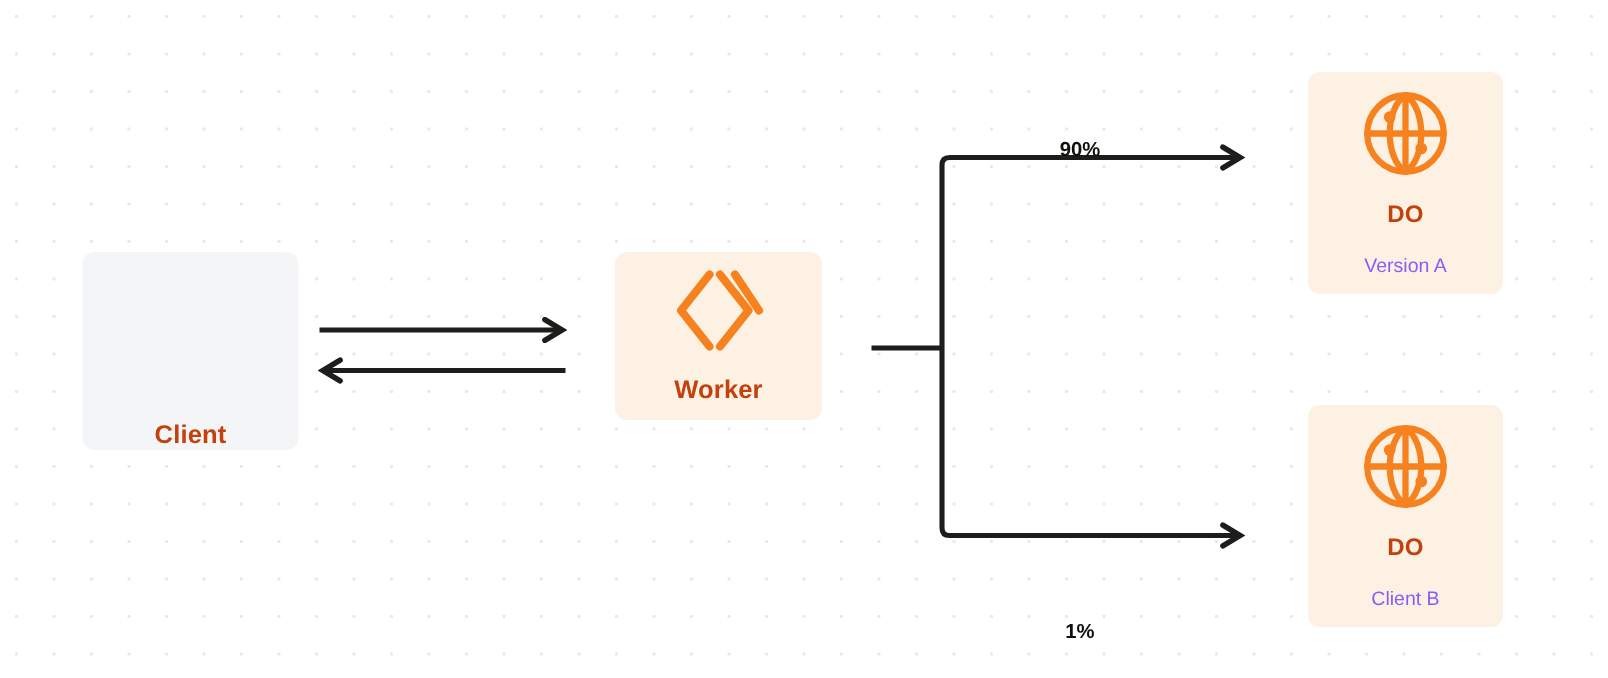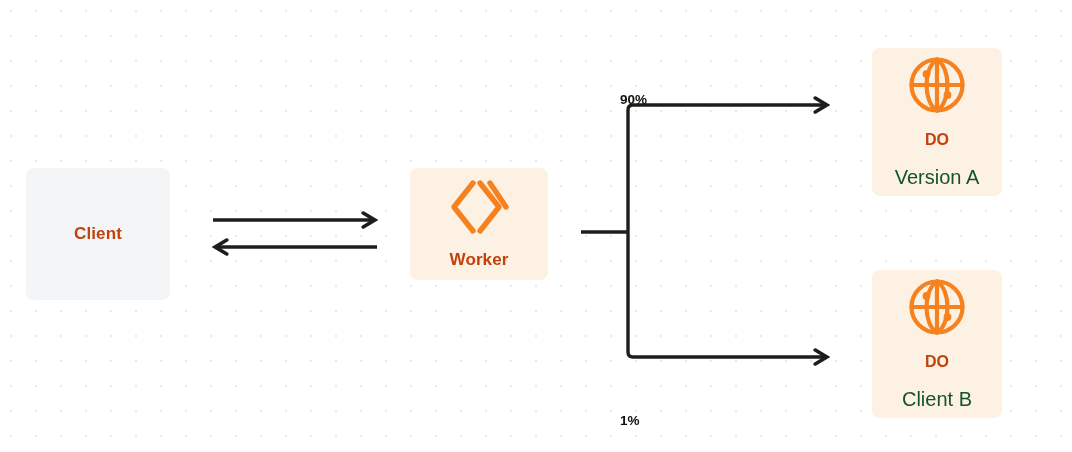--- a/index.html
+++ b/index.html
@@ -29,25 +29,26 @@
     position: absolute;
     box-sizing: border-box;
     border-radius: 8px;
     display: flex;
     flex-direction: column;
     align-items: center;
     justify-content: center;
   }
 
   .node-client {
-    left: 26px;
+    left: 55px;
     top: 168px;
     width: 144px;
     height: 132px;
     background-color: #f4f5f7;
+    justify-content: flex-end;
   }
 
   .node-worker {
     left: 410px;
     top: 168px;
     width: 138px;
     height: 112px;
     background-color: #fdf1e3;
   }
 
@@ -68,23 +69,23 @@
     letter-spacing: 0.1px;
     line-height: 1.2;
   }
 
   .node-title-do {
     font-size: 16px;
     margin-top: 14px;
   }
 
   .node-sub {
-    font-size: 20px;
+    font-size: 13px;
     font-weight: normal;
-    color: #14532d;
+    color: #8b5cf6;
     line-height: 1.25;
     margin-top: 16px;
   }
 
   .icon-worker {
     margin-bottom: 14px;
     line-height: 0;
   }
 
   .icon-globe {
@@ -98,21 +99,21 @@
     width: 1072px;
     height: 452px;
     pointer-events: none;
   }
 
   .edge-label {
     position: absolute;
     font-size: 13.5px;
     font-weight: bold;
     color: #12100c;
-    text-align: left;
+    text-align: center;
     line-height: 1.45;
     white-space: pre;
   }
 
   .edge-label-top {
     left: 620px;
     top: 51px;
     width: 200px;
   }
 

